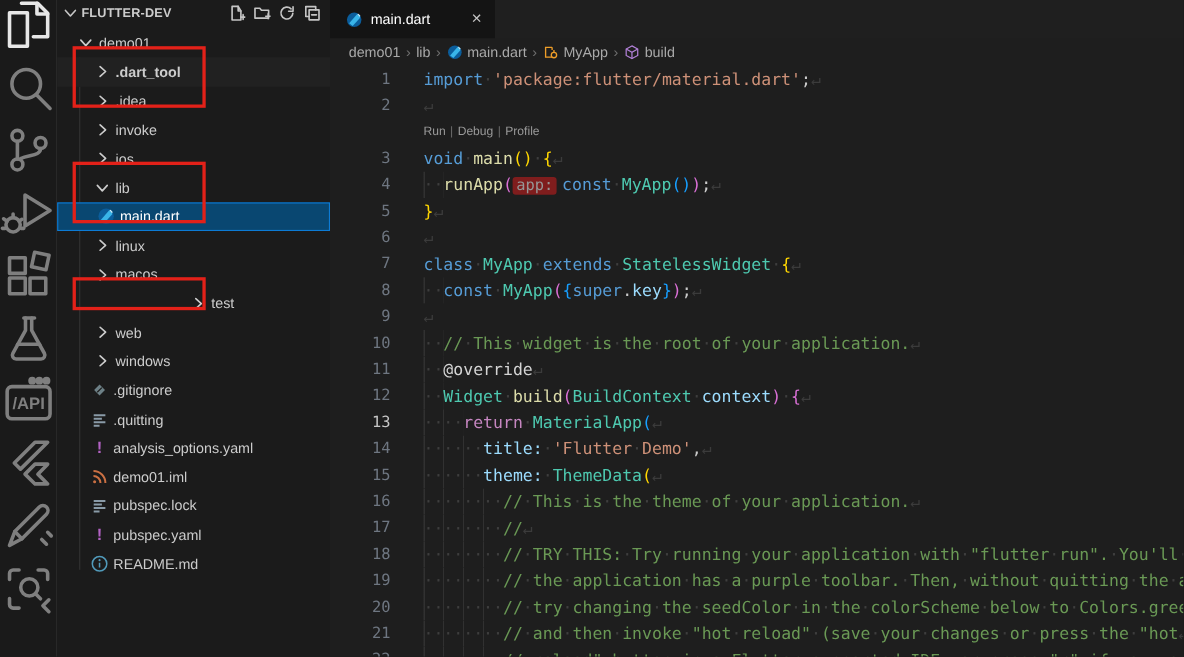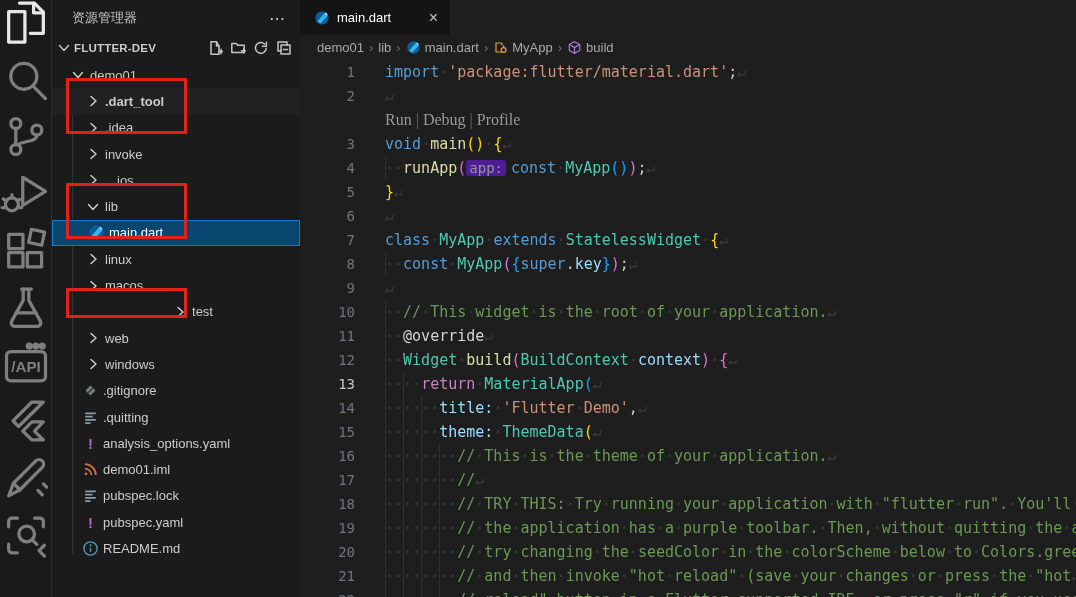--- a/index.html
+++ b/index.html
@@ -56,32 +56,32 @@
   .breadcrumbs .sep { color:#6e6e6e; font-size:13px; }
   .breadcrumbs .ficon { width:15px; height:15px; }
 
   .code { flex:1; font-family:"DejaVu Sans Mono","Liberation Mono",monospace; font-size:15px;
           line-height:24px; overflow:hidden; white-space:pre; }
   .crow { height:24px; display:flex; }
   .ln { width:55px; text-align:right; color:#6e7681; font-size:14px; flex:none;
         font-family:"DejaVu Sans Mono",monospace; }
   .ln.active { color:#c6c6c6; }
   .ctext { padding-left:30px; flex:1; overflow:hidden; }
-  .lens { font-family:Liberation Serif, serif; font-size:16px; color:#999999; }
+  .lens { font-family:Liberation Sans, sans-serif; font-size:11px; color:#999999; }
   .lens a { color:#999999; text-decoration:none; cursor:pointer; }
   .lens .lsep { color:#6b6b6b; padding:0 4px; }
 
   .kw  { color:#569cd6; } .ctl { color:#c586c0;margin-top:16px; } .str { color:#ce9178; }
   .fn  { color:#dcdcaa; } .typ { color:#4ec9b0; } .var { color:#9cdcfe; }
   .cmt { color:#6a9955; } .pln { color:#cccccc; } .ann { color:#d4d4d4; }
   .b1  { color:#ffd700; } .b2  { color:#da70d6; } .b3  { color:#179fff; }
   .wsd { color:#3e3e3e; } .eol { color:#3b3b3b; }
   .ind { display:inline-block;
          background-image:repeating-linear-gradient(to right,#313131 0,#313131 1px,transparent 1px,transparent 18.07px); }
-  .inlay { background:#4c1d95; color:#969696; border-radius:3px; padding:0 3px; margin-right:5px;
+  .inlay { background:#7f1d1d; color:#969696; border-radius:3px; padding:0 3px; margin-right:5px;
            font-size:14px; }
 </style>
 </head>
 <body>
 
 <div class="app">
   <aside class="activitybar" id="activitybar">
       <div class="ab-item active" style="margin-top: -6px;">
         <svg viewBox="0 0 24 24" fill="none" stroke="currentColor" stroke-width="1.5" stroke-linecap="round" stroke-linejoin="round" style="width:100%;height:100%">
           <path d="M9 3h6.8L20 7.2V17h-6"></path>
@@ -152,24 +152,20 @@
         <svg viewBox="0 0 24 24" fill="none" stroke="currentColor" stroke-width="1.5" stroke-linecap="round" stroke-linejoin="round" style="width:100%;height:100%">
           <path d="M4 8V5.5A1.5 1.5 0 0 1 5.5 4H8M16 4h2.5A1.5 1.5 0 0 1 20 5.5V8M4 16v2.5A1.5 1.5 0 0 0 5.5 20H8"></path>
           <circle cx="12.3" cy="11.3" r="3.6"></circle>
           <path d="M14.9 14 17 16.1"></path>
           <path d="M20.5 16.5 18 19l2.5 2.5"></path>
         </svg>
       </div>
     </aside>
 
   <section class="sidebar">
-    <div class="sidebar-header">
-      <span class="title">资源管理器</span>
-      <span class="more">⋯</span>
-    </div>
     <div class="section-header">
       <span class="chev"><svg viewBox="0 0 16 16" fill="none" stroke="currentColor" stroke-width="1.5" stroke-linecap="round" stroke-linejoin="round" style="width:100%;height:100%">
             <path d="M3.5 5.5 8 10.5l4.5-5"></path>
           </svg></span>
       <span class="label">FLUTTER-DEV</span>
       <span class="section-actions" id="section-actions">
           <span style="width: 16px; height: 16px; display: inline-block;"><svg viewBox="0 0 16 16" fill="none" stroke="currentColor" stroke-width="1.5" stroke-linecap="round" stroke-linejoin="round" style="width:100%;height:100%">
               <path d="M9.5 1.8H4v12.4h8V6z"></path>
               <path d="M9.5 1.8V6H12"></path>
               <path d="M11.8 11.5h4.4M14 9.3v4.4"></path>
@@ -208,21 +204,21 @@
               <path d="M6 3.5 11 8l-5 4.5"></path>
             </svg></span>
           <span class="rlabel">.idea</span>
         </div>
         <div class="row" style="padding-left: 33px;">
           <span class="twist"><svg viewBox="0 0 16 16" fill="none" stroke="currentColor" stroke-width="1.5" stroke-linecap="round" stroke-linejoin="round" style="width:100%;height:100%">
               <path d="M6 3.5 11 8l-5 4.5"></path>
             </svg></span>
           <span class="rlabel">invoke</span>
         </div>
-        <div class="row" style="padding-left: 33px; gap: 12px;">
+        <div class="row" style="padding-left: 33px;">
           <span class="twist"><svg viewBox="0 0 16 16" fill="none" stroke="currentColor" stroke-width="1.5" stroke-linecap="round" stroke-linejoin="round" style="width:100%;height:100%">
               <path d="M6 3.5 11 8l-5 4.5"></path>
             </svg></span>
           <span class="rlabel">ios</span>
         </div>
         <div class="row" style="padding-left: 33px;">
           <span class="twist"><svg viewBox="0 0 16 16" fill="none" stroke="currentColor" stroke-width="1.5" stroke-linecap="round" stroke-linejoin="round" style="width:100%;height:100%">
               <path d="M3.5 5.5 8 10.5l4.5-5"></path>
             </svg></span>
           <span class="rlabel">lib</span>

